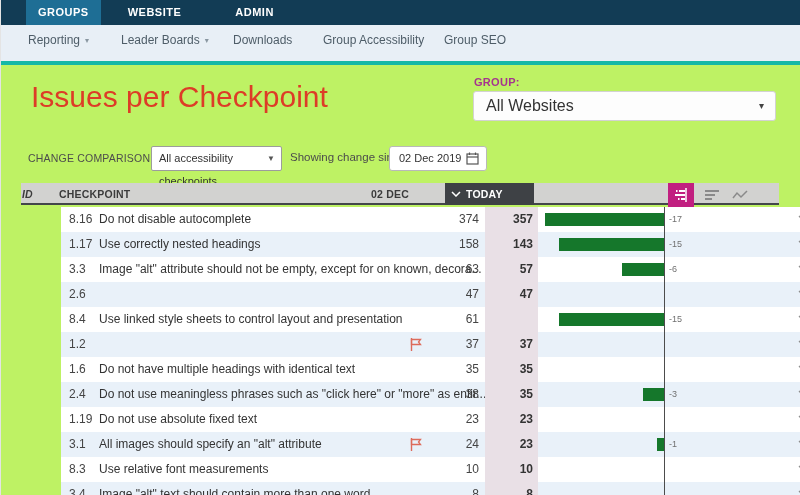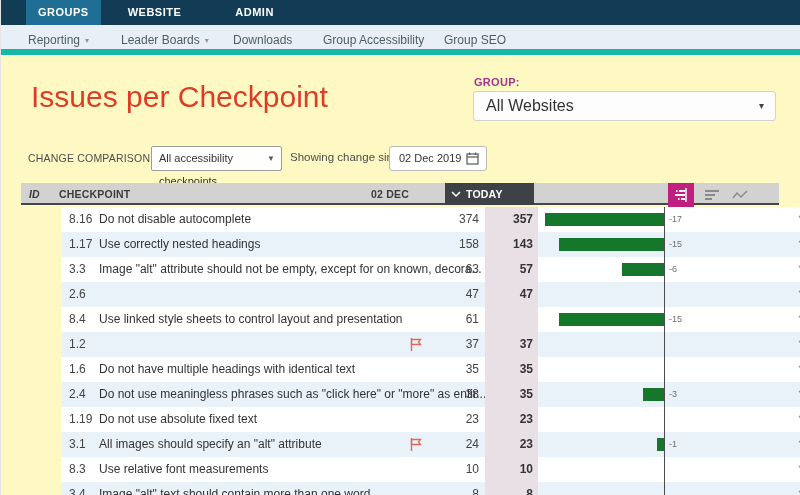--- a/index.html
+++ b/index.html
@@ -1,46 +1,46 @@
 <!DOCTYPE html>
 <html><head>
 <meta charset="utf-8">
 <style>
   * { margin:0; padding:0; box-sizing:border-box; }
   body { font-family:"Liberation Sans", sans-serif; background:#fff; }
-  #app { position:relative; width:800px; height:495px; overflow:hidden; background:#fef9c3; border-left:1px solid #e4e4e4; }
+  #app { position:relative; width:800px; height:495px; overflow:hidden; background:#bef264; border-left:1px solid #e4e4e4; }
 
   
   .topnav { position:absolute; left:0; top:0; width:800px; height:25px; background:#123c55; display:flex; padding-left:25px; }
   .topnav .tab { color:#fff; font-size:11px; font-weight:bold; letter-spacing:.5px; line-height:25px; padding:0 27px; cursor:pointer; }
   .topnav .tab.active { background:#1e6e95; padding:0 12px; }
 
   
-  .subnav { position:absolute; left:0; top:25px; width:800px; height:30px; background:#e8eff6; border-bottom:6px solid #14b8a6; }
+  .subnav { position:absolute; left:0; top:25px; width:800px; height:40px; background:#e8eff6; border-bottom:4px solid #14b8a6; }
   .subnav .item { position:absolute; top:0; height:30px; line-height:30px; font-size:12px; color:#4e5d68; cursor:pointer; white-space:nowrap; }
   .subnav .chev { display:inline-block; margin-left:5px; color:#8a97a1; font-size:8px; vertical-align:1px; }
 
   
   .page-title { position:absolute; left:30px; top:80px; font-size:30px; font-weight:400; color:#dd3c27; }
   .group-label { position:absolute; left:473px; top:76px; font-size:11px; font-weight:bold; color:#a5348e; letter-spacing:.3px; }
   .group-select { position:absolute; left:472px; top:91px; width:303px; height:30px; background:#fdfdfd; border:1px solid #d2d2d2; border-radius:3px; font-size:16px; color:#333; line-height:28px; padding-left:12px; cursor:pointer; }
   .group-select .caret { position:absolute; right:11px; top:0; line-height:28px; font-size:10px; color:#444; }
 
   
   .filter-label { position:absolute; left:27px; top:152px; font-size:10.5px; color:#4c4c4c; letter-spacing:.2px; }
   .cmp-select { position:absolute; left:150px; top:146px; width:131px; height:25px; background:#fff; border:1px solid #9c9c9c; border-radius:2px; font-size:11px; color:#333; line-height:23px; padding-left:7px; cursor:pointer; }
   .cmp-select .caret { position:absolute; right:6px; top:0; line-height:23px; font-size:8px; color:#555; }
   .since-label { position:absolute; left:289px; top:151px; font-size:11.5px; color:#4c4c4c; }
   .date-box { position:absolute; left:388px; top:146px; width:98px; height:25px; background:#fff; border:1px solid #b9b9b9; border-radius:3px; font-size:11px; color:#333; line-height:23px; padding-left:9px; cursor:pointer; }
   .date-box svg { position:absolute; right:7px; top:5px; }
 
   
   .tbl-header { position:absolute; left:20px; top:183px; width:758px; height:22px; background:#d2d2d0; border-bottom:2px solid #43464a; }
   .th { position:absolute; top:0; line-height:22px; font-size:10.5px; font-weight:bold; color:#3b3b3b; letter-spacing:.2px; }
-  .th-id { left:8px;font-style:italic; }
+  .th-id { left:1px;font-style:italic; }
   .th-checkpoint { left:38px; }
   .th-prev { left:350px; width:68px; text-align:left; }
   .today-cell { position:absolute; left:424px; top:0; width:89px; height:22px; background:#3e4145; color:#fff; display:flex; align-items:center; }
   .today-cell svg { margin:0 5px 0 6px; }
   .today-cell .lbl { font-size:10.5px; font-weight:bold; letter-spacing:.2px; }
   .hdr-btn { position:absolute; top:0; width:26px; height:24px; display:flex; align-items:center; justify-content:center; cursor:pointer; }
   .hdr-btn.active { background:#c11f80; }
   .hdr-btn.b1 { left:647px; }
   .hdr-btn.b2 { left:678px; }
   .hdr-btn.b3 { left:706px; }

